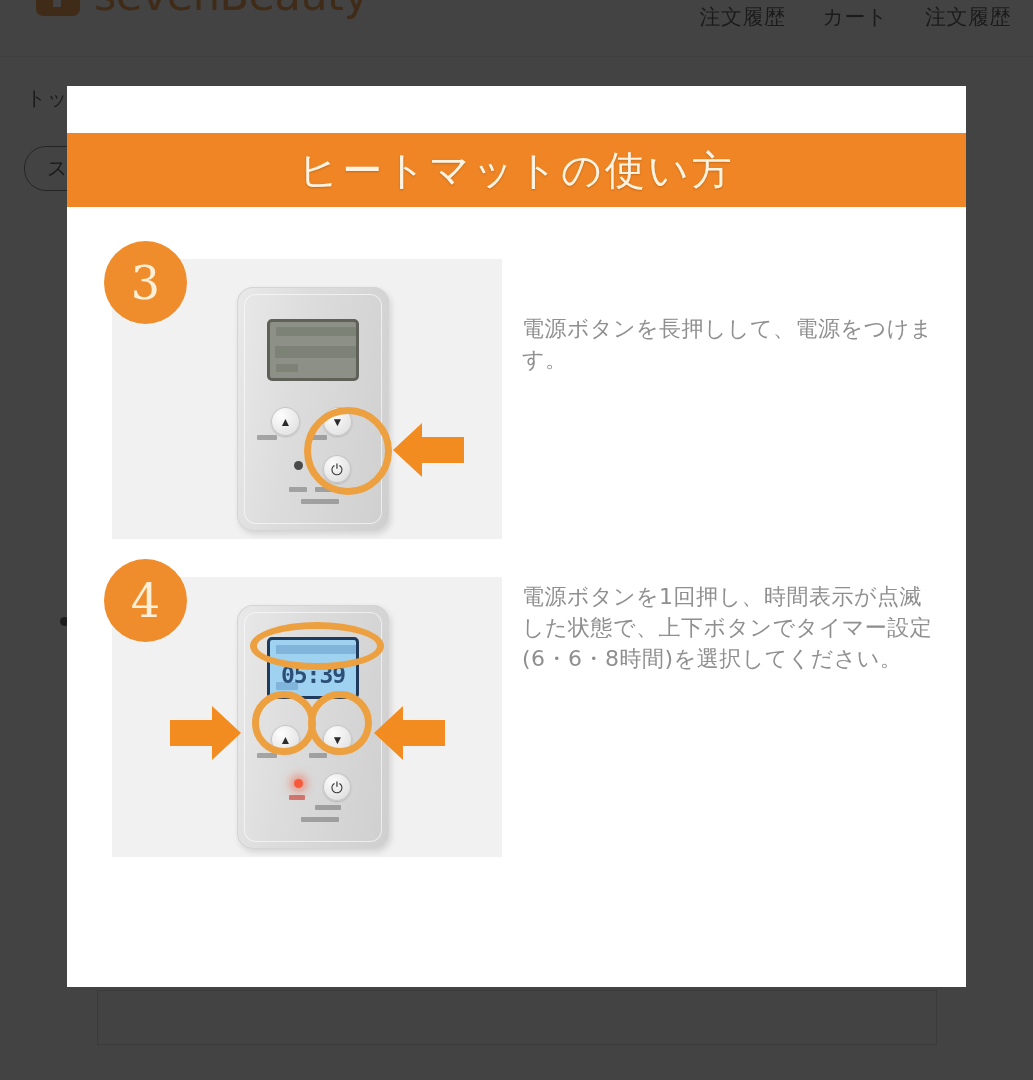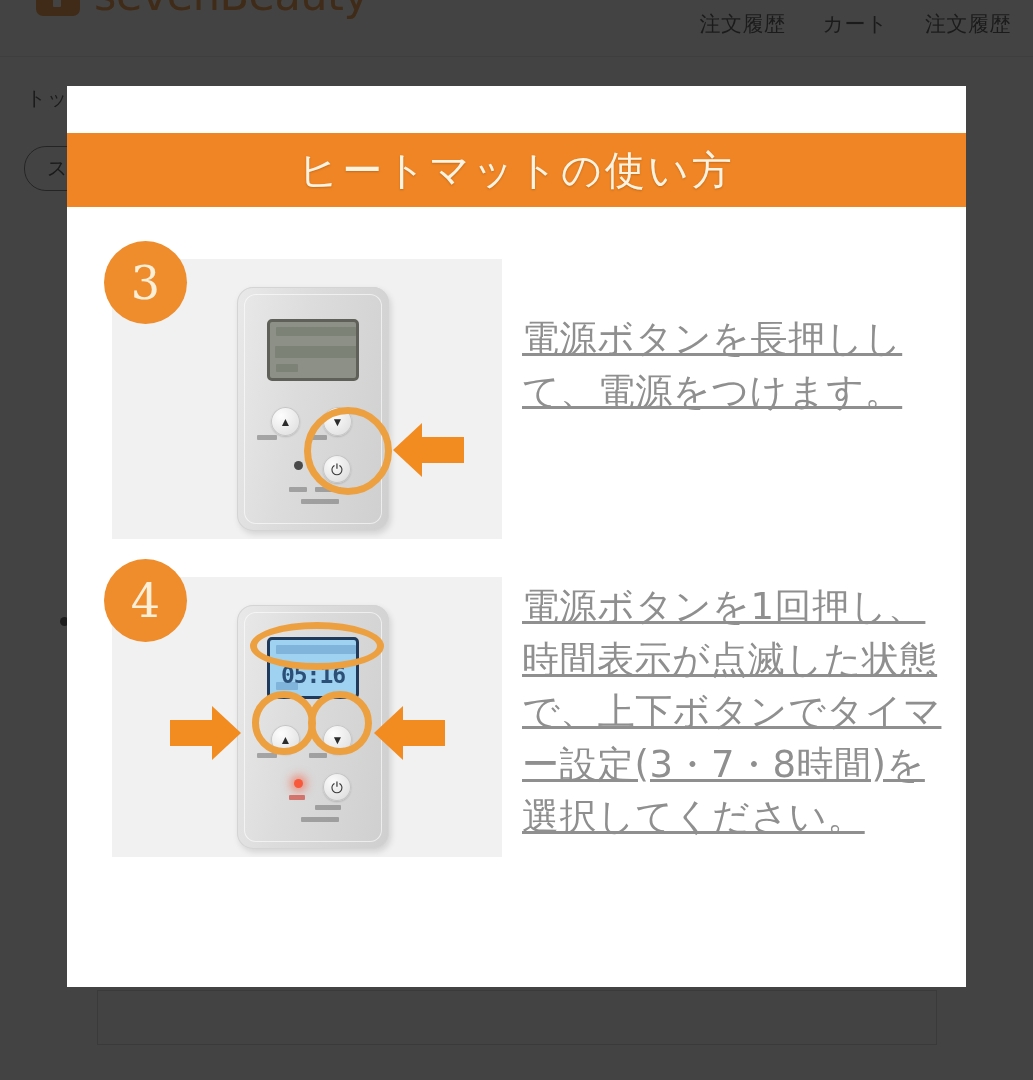--- a/index.html
+++ b/index.html
@@ -73,21 +73,20 @@
     display: flex;
     align-items: center;
     gap: 37px;
   }
   .header-nav a {
     font-size: 21px;
     color: #3a3a3a;
     text-decoration: none;
     white-space: nowrap;
     letter-spacing: 0.5px;
-    margin-top: 7px;
   }
 
   .breadcrumb {
     position: absolute;
     left: 26px;
     top: 85px;
     width: 990px;
     font-size: 20px;
     color: #3a3a3a;
     white-space: nowrap;
@@ -384,26 +383,25 @@
     border-top: 27px solid transparent;
     border-bottom: 27px solid transparent;
     border-left: 29px solid #f28c20;
   }
 
   .step-text {
     position: absolute;
     left: 455px;
     top: 72px;
     width: 420px;
-    font-size: 37px;
+    font-size: 22px;
     line-height: 1.42;
     color: #8f8f8f;
     font-family: "DejaVu Sans", sans-serif;
     letter-spacing: 0.5px;
-    text-decoration: underline;
   }
   .step-text.tall { top: 22px; }
 </style>
 </head>
 <body>
 
 <div id="page">
 
   <div class="page-bg">
 
@@ -484,21 +482,21 @@
         <div class="step-badge">4</div>
 
         <div class="step-photo">
           <div class="device">
             <div class="device-inner"></div>
 
             <div class="lcd on">
               <div class="lcd-top"></div>
               <div class="lcd-mid"></div>
               <div class="lcd-bot"></div>
-              <div class="lcd-digits">05:16</div>
+              <div class="lcd-digits">05:39</div>
             </div>
 
             <div class="btn-round btn-up">▲</div>
             <div class="btn-round btn-down">▼</div>
             <div class="btn-power">⏻</div>
             <div class="led lit"></div>
 
             <div class="micro-label" style="left:20px; top:148px; width:20px;"></div>
             <div class="micro-label" style="left:72px; top:148px; width:18px;"></div>
             <div class="micro-label red" style="left:52px; top:190px; width:16px;"></div>
@@ -515,18 +513,18 @@
             <span class="arrow-tail"></span>
             <span class="arrow-head"></span>
           </div>
 
           <div class="arrow arrow-left" style="left:262px; top:129px;">
             <span class="arrow-head"></span>
             <span class="arrow-tail"></span>
           </div>
         </div>
 
-        <div class="step-text tall">電源ボタンを1回押し、時間表示が点滅した状態で、上下ボタンでタイマー設定(3・7・8時間)を選択してください。</div>
+        <div class="step-text tall">電源ボタンを1回押し、時間表示が点滅した状態で、上下ボタンでタイマー設定(6・6・8時間)を選択してください。</div>
       </div>
 
     </div>
   </div>
 </div>
 
 </body></html>

